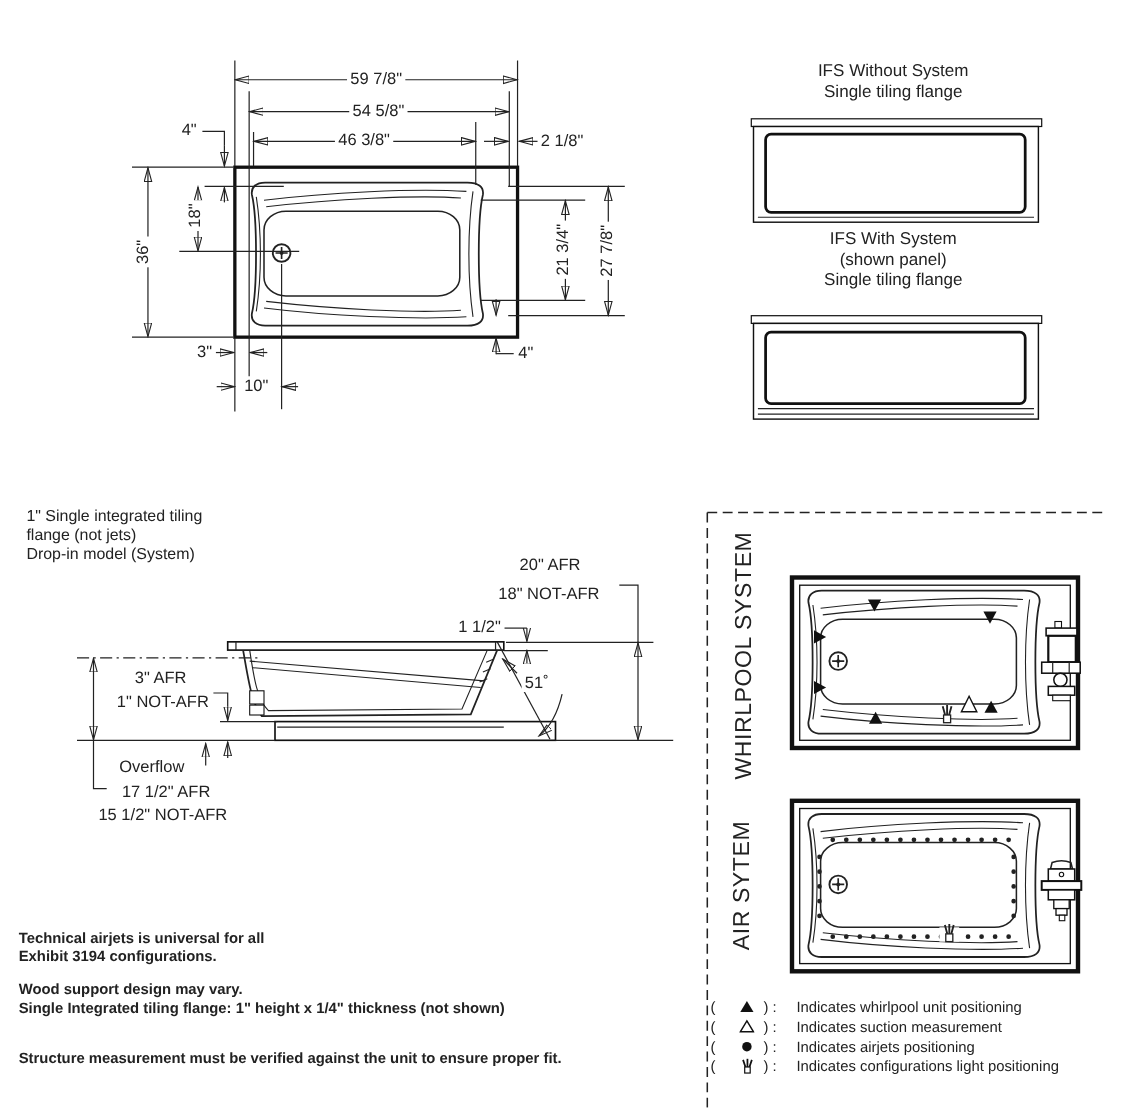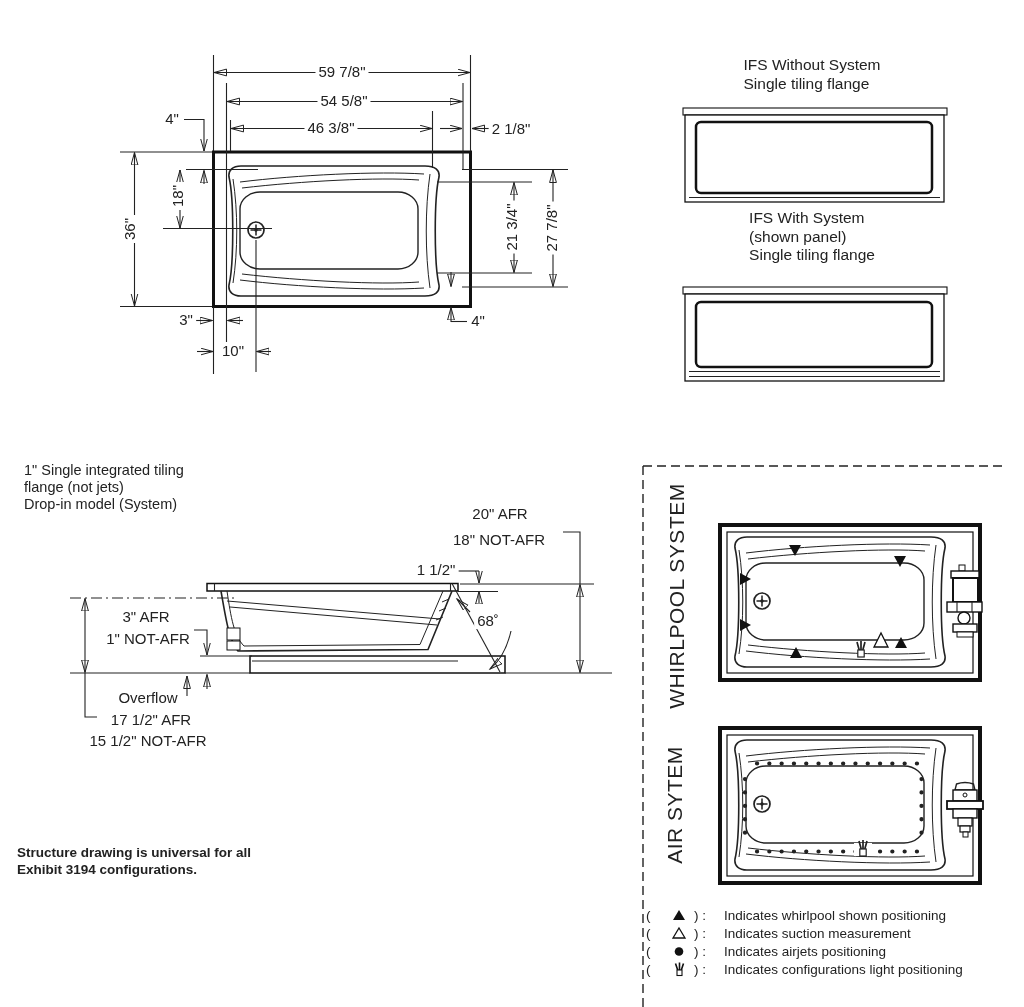--- a/index.html
+++ b/index.html
@@ -14,21 +14,21 @@
   .deck{fill:#fff;stroke:#111;}
   .jet{fill:#111;stroke:none;}
   .suction{fill:#fff;stroke:#111;stroke-width:1.3;}
   .hw{fill:#fff;stroke:#111;}
   .dots{stroke:#111;stroke-width:4.2;stroke-linecap:round;}
   .dashed{stroke:#222;stroke-width:1.4;stroke-dasharray:9 5;}
   .lbl{position:absolute;transform:translate(-50%,-50%);background:#fff;padding:0 3px;
        font-size:15px;line-height:1.05;white-space:nowrap;}
   .lbl.rot{transform:translate(-50%,-50%) rotate(-90deg);}
   .note{position:absolute;font-size:14.5px;line-height:17px;white-space:nowrap;}
-  .ifs-title{position:absolute;transform:translateX(-50%);
+  .ifs-title{position:absolute;transform:translateX(-50%);text-align:center;
              font-size:15.5px;line-height:18.5px;white-space:nowrap;}
   .sys{position:absolute;transform:translate(-50%,-50%) rotate(-90deg);font-size:21px;
        letter-spacing:.5px;white-space:nowrap;}
   .notes-block{position:absolute;font-weight:bold;font-size:13.5px;line-height:16.5px;white-space:nowrap;}
   .legend{position:absolute;left:646px;top:906px;font-size:13.5px;}
   .legend-row{display:flex;align-items:center;height:18px;white-space:nowrap;}
   .legend-row .po{width:18px;}
   .legend-row .sym{width:30px;display:flex;justify-content:center;align-items:center;}
   .legend-row .pc{width:30px;}
 </style>
@@ -243,45 +243,50 @@
 <div class="note" style="left:24px;top:462px">
   <div>1" Single integrated tiling</div>
   <div>flange (not jets)</div>
   <div>Drop-in model (System)</div>
 </div>
 <div class="lbl" style="left:500px;top:514px">20" AFR</div>
 <div class="lbl" style="left:499px;top:540px">18" NOT-AFR</div>
 <div class="lbl" style="left:436px;top:570px">1 1/2"</div>
 <div class="lbl" style="left:146px;top:617px">3" AFR</div>
 <div class="lbl" style="left:148px;top:639px">1" NOT-AFR</div>
-<div class="lbl" style="left:488px;top:621px">68˚</div>
-<div class="lbl" style="left:148px;top:698px">Overflow</div>
+<div class="lbl" style="left:488px;top:621px">51˚</div>
+<div class="lbl" style="left:138px;top:698px">Overflow</div>
 <div class="lbl" style="left:151px;top:720px">17 1/2" AFR</div>
 <div class="lbl" style="left:148px;top:741px">15 1/2" NOT-AFR</div>
 
 <div class="sys" style="left:677px;top:596px">WHIRLPOOL SYSTEM</div>
 <div class="sys" style="left:675px;top:805px">AIR SYTEM</div>
 
 <div class="notes-block" style="left:17px;top:845px">
-  <div>Structure drawing is universal for all</div>
+  <div>Technical airjets is universal for all</div>
   <div>Exhibit 3194 configurations.</div>
 </div>
+<div class="notes-block" style="left:17px;top:892px">
+  <div>Wood support design may vary.</div>
+  <div>Single Integrated tiling flange: 1" height x 1/4" thickness (not shown)</div>
+</div>
 <div class="notes-block" style="left:17px;top:954px">
+  <div>Structure measurement must be verified against the unit to ensure proper fit.</div>
 </div>
 
 <div class="legend">
   <div class="legend-row">
     <span class="po">(</span>
     <span class="sym">
       <svg width="14" height="14">
             <polygon points="7,2 13,12 1,12" fill="#111"></polygon>
           </svg>
     </span>
     <span class="pc">) :</span>
-    <span>Indicates whirlpool shown positioning</span>
+    <span>Indicates whirlpool unit positioning</span>
   </div>
   <div class="legend-row">
     <span class="po">(</span>
     <span class="sym">
       <svg width="14" height="14">
             <polygon points="7,2 13,12 1,12" fill="none" stroke="#111" stroke-width="1.3"></polygon>
           </svg>
     </span>
     <span class="pc">) :</span>
     <span>Indicates suction measurement</span>

